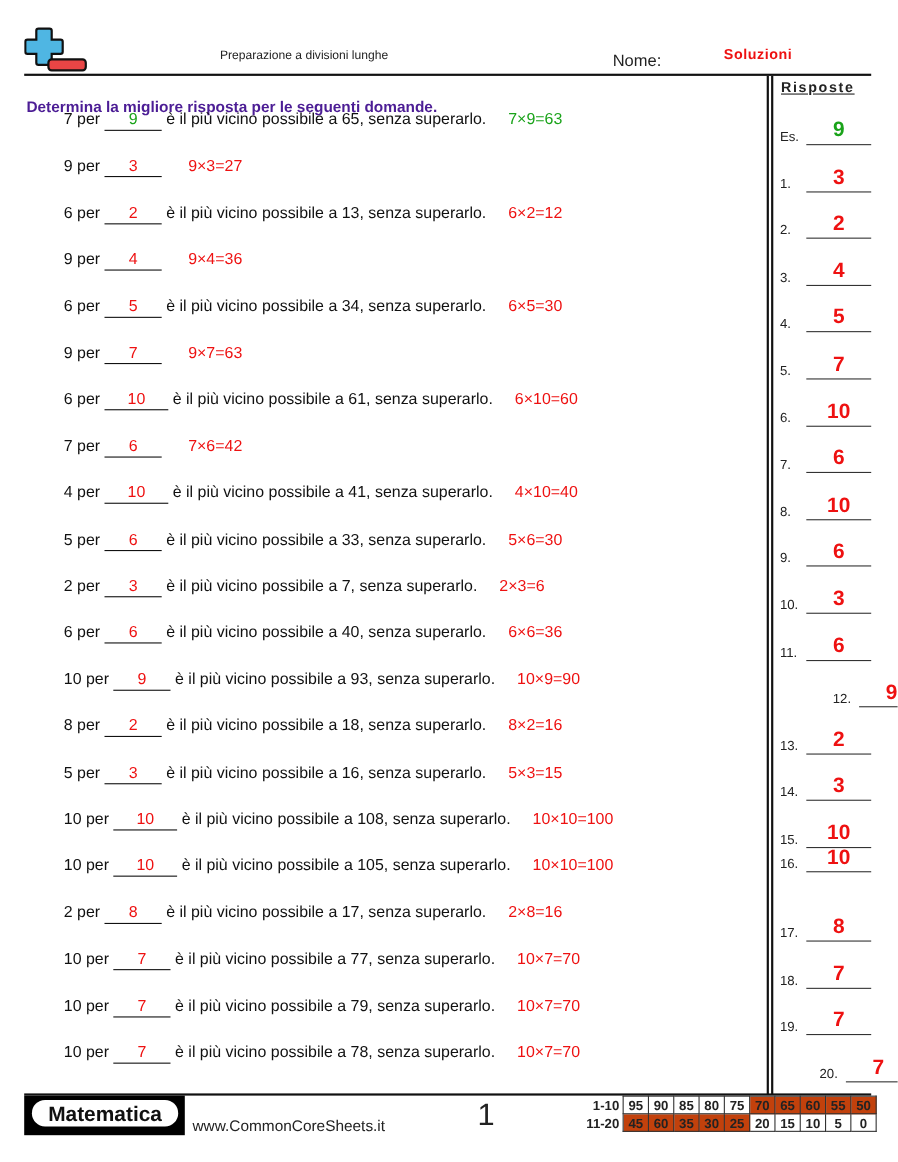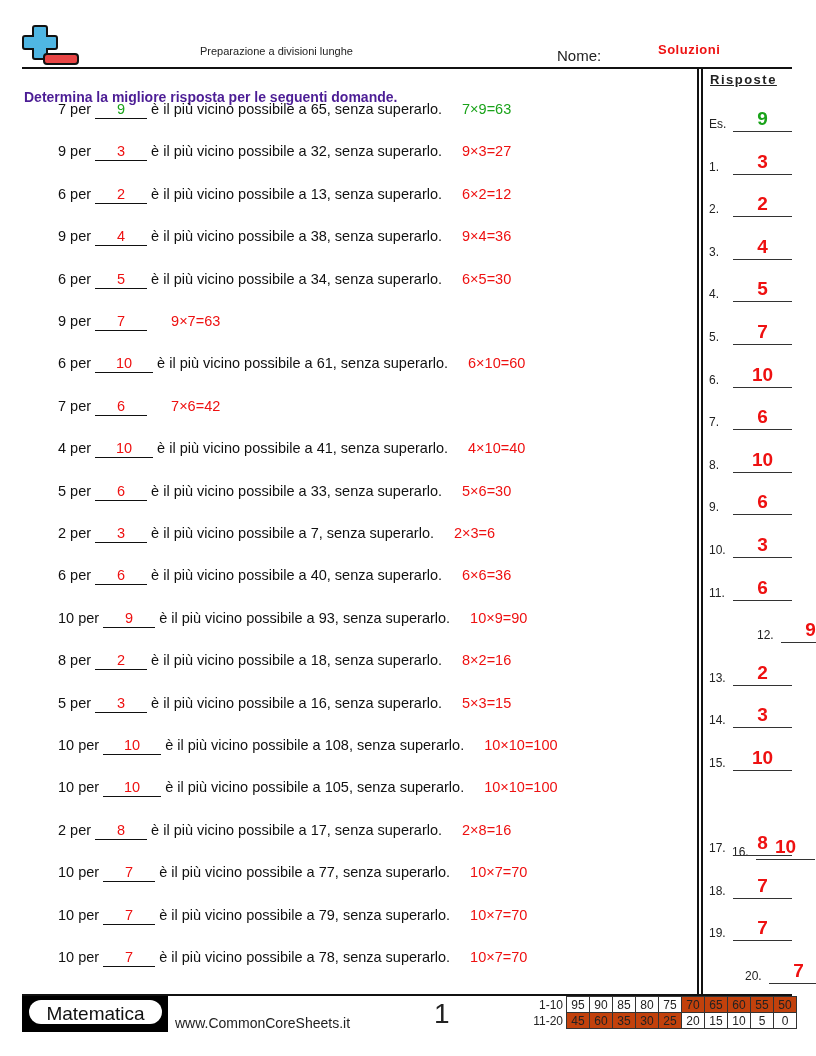--- a/index.html
+++ b/index.html
@@ -20,24 +20,24 @@
   .q .blank { display: inline-block; border-bottom: 1px solid #111; text-align: center; color: #ee1111; margin: 0 4px; height: 18px; line-height: 18px; }
   .q .work { display: inline-block; color: #ee1111; margin-left: 20px; }
   .q.example .blank, .q.example .work { color: #1aa31a; }
   .ans { position: absolute; left: 709px; width: 84px; height: 32px; font-size: 12px; color: #222; }
   .ans .lbl { position: absolute; left: 0; bottom: 1px; }
   .ans .line { position: absolute; left: 24px; width: 59px; bottom: 0; height: 18px; border-bottom: 1.5px solid #333; }
   .ans .val { position: absolute; left: 24px; width: 59px; bottom: 2px; text-align: center; font-size: 19px; font-weight: bold; color: #ee1111; }
   .ans.example .val { color: #1aa31a; }
   #bottom-rule { left: 22px; top: 994px; width: 770px; height: 1.5px; background: #111; }
   #brand-box { left: 22px; top: 996px; width: 146px; height: 36px; background: #000; }
-  #brand-pill { left: 29px; top: 1000px; width: 133px; height: 24px; background: #fff; border-radius: 14px; text-align: center; line-height: 28px; font-size: 19px; font-weight: normal; color: #111; }
+  #brand-pill { left: 29px; top: 1000px; width: 133px; height: 24px; background: #fff; border-radius: 14px; text-align: center; line-height: 28px; font-size: 19px; font-weight: bold; color: #111; }
   #site { left: 175px; top: 1015px; font-size: 14px; color: #222; }
   #page-num { left: 434px; top: 998px; font-size: 28px; color: #222; }
-  #score-table { left: 531px; top: 996px; border-collapse: collapse; font-size: 12px; }
+  #score-table { left: 531px; top: 996px; border-collapse: collapse; font-size: 12px; font-weight: bold; }
   #score-table td { border: 1px solid #333; padding: 0; height: 15px; width: 22px; text-align: center; color: #222; }
   #score-table td.rowlbl { border: none; width: 32px; text-align: right; padding-right: 3px; }
   #score-table td.hl { background: #c2410c; }
 </style>
 </head>
 <body>
 
 <svg id="logo" class="abs" viewBox="0 0 58 42">
   <path d="M13 2 h10 a2 2 0 0 1 2 2 v8 h8 a2 2 0 0 1 2 2 v9 a2 2 0 0 1 -2 2 h-8 v8 a2 2 0 0 1 -2 2 h-10 a2 2 0 0 1 -2 -2 v-8 h-8 a2 2 0 0 1 -2 -2 v-9 a2 2 0 0 1 2 -2 h8 v-8 a2 2 0 0 1 2 -2 z" fill="#4fb6e3" stroke="#111" stroke-width="2"></path>
   <rect x="22" y="30" width="34" height="10" rx="3" fill="#e84545" stroke="#111" stroke-width="2"></rect>
@@ -58,37 +58,35 @@
         <span>7 per</span>
         <span class="blank" style="width:52px">9</span>
         <span>è il più vicino possibile a 65, senza superarlo.</span>
         <span class="work">7×9=63</span>
       </span>
     </div>
     <div class="q" style="top: 142.4px;">
       <span class="body">
         <span>9 per</span>
         <span class="blank" style="width:52px">3</span>
-        <span>è il più vicino possibile a 32, senza superarlo.</span>
         <span class="work">9×3=27</span>
       </span>
     </div>
     <div class="q" style="top: 184.8px;">
       <span class="body">
         <span>6 per</span>
         <span class="blank" style="width:52px">2</span>
         <span>è il più vicino possibile a 13, senza superarlo.</span>
         <span class="work">6×2=12</span>
       </span>
     </div>
     <div class="q" style="top: 227.2px;">
       <span class="body">
         <span>9 per</span>
         <span class="blank" style="width:52px">4</span>
-        <span>è il più vicino possibile a 38, senza superarlo.</span>
         <span class="work">9×4=36</span>
       </span>
     </div>
     <div class="q" style="top: 269.6px;">
       <span class="body">
         <span>6 per</span>
         <span class="blank" style="width:52px">5</span>
         <span>è il più vicino possibile a 34, senza superarlo.</span>
         <span class="work">6×5=30</span>
       </span>
@@ -295,21 +293,21 @@
     <div class="ans" style="top: 696.4px;">
       <span class="lbl">14.</span>
       <span class="line"></span>
       <span class="val">3</span>
     </div>
     <div class="ans" style="top: 739px;">
       <span class="lbl">15.</span>
       <span class="line"></span>
       <span class="val">10</span>
     </div>
-    <div class="ans" style="top: 828px; margin-left: 23px;">
+    <div class="ans" style="top: 761px;">
       <span class="lbl">16.</span>
       <span class="line"></span>
       <span class="val">10</span>
     </div>
     <div class="ans" style="top: 824.2px;">
       <span class="lbl">17.</span>
       <span class="line"></span>
       <span class="val">8</span>
     </div>
     <div class="ans" style="top: 866.8px;">

